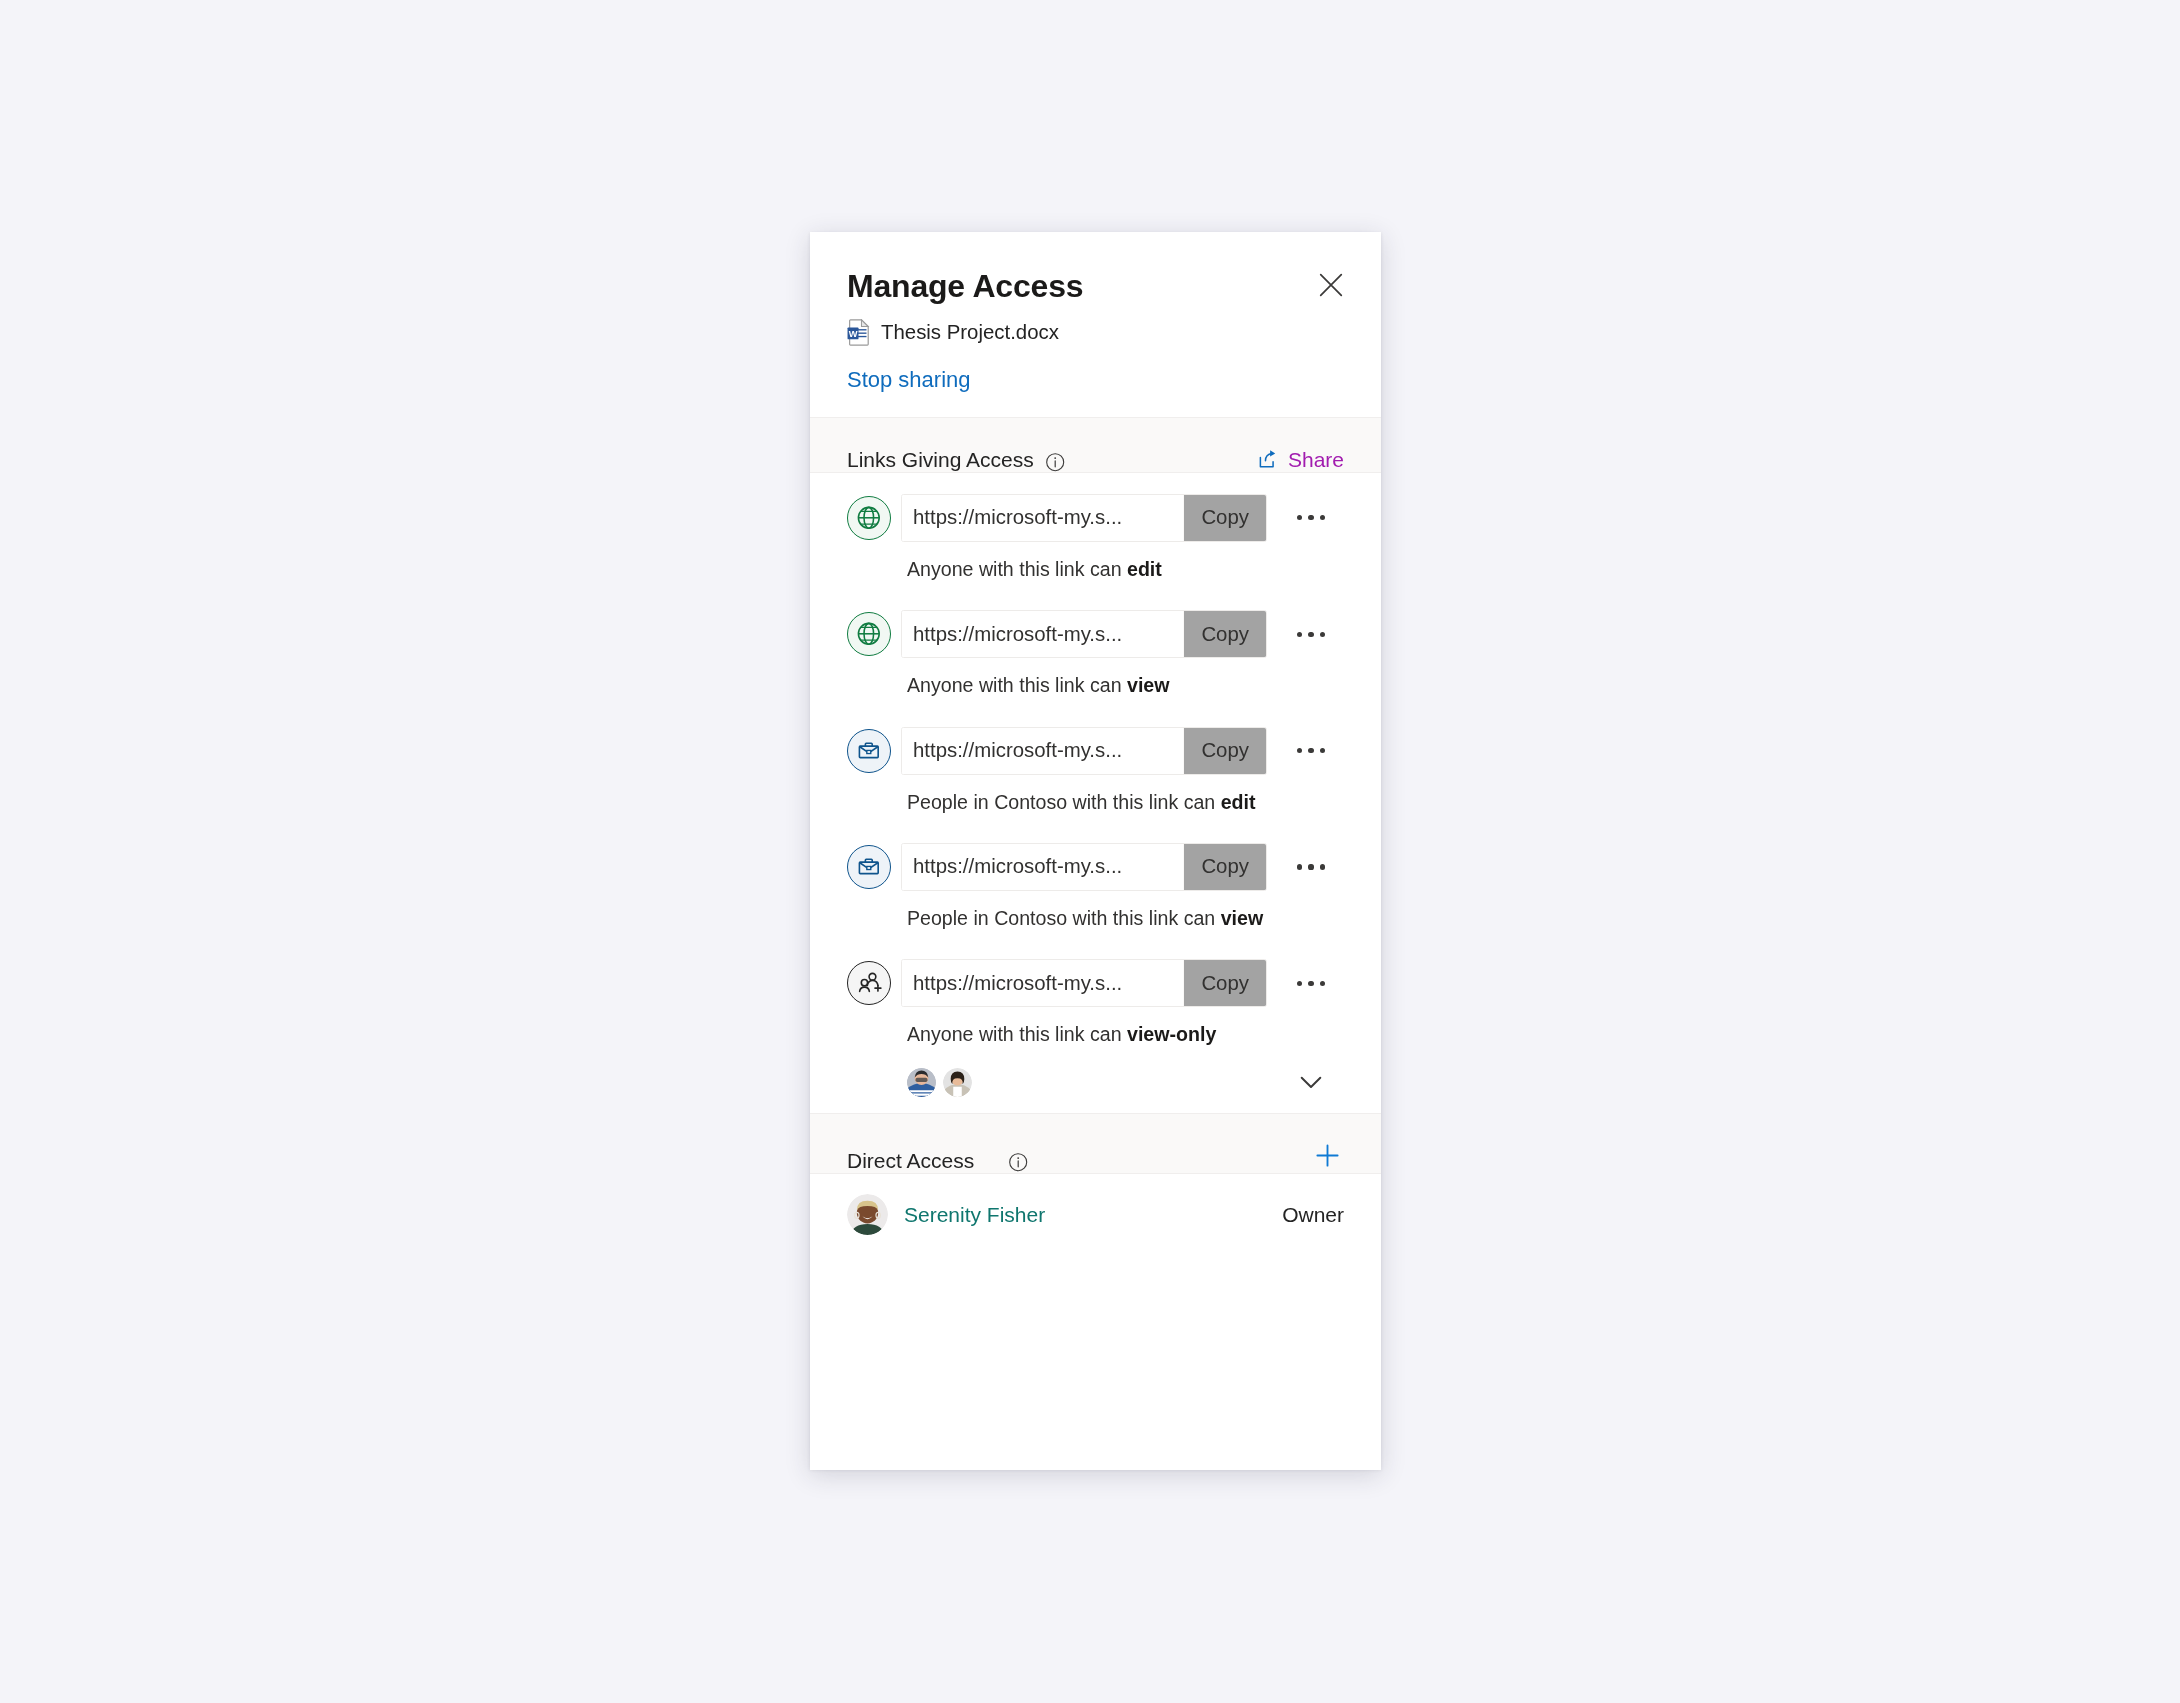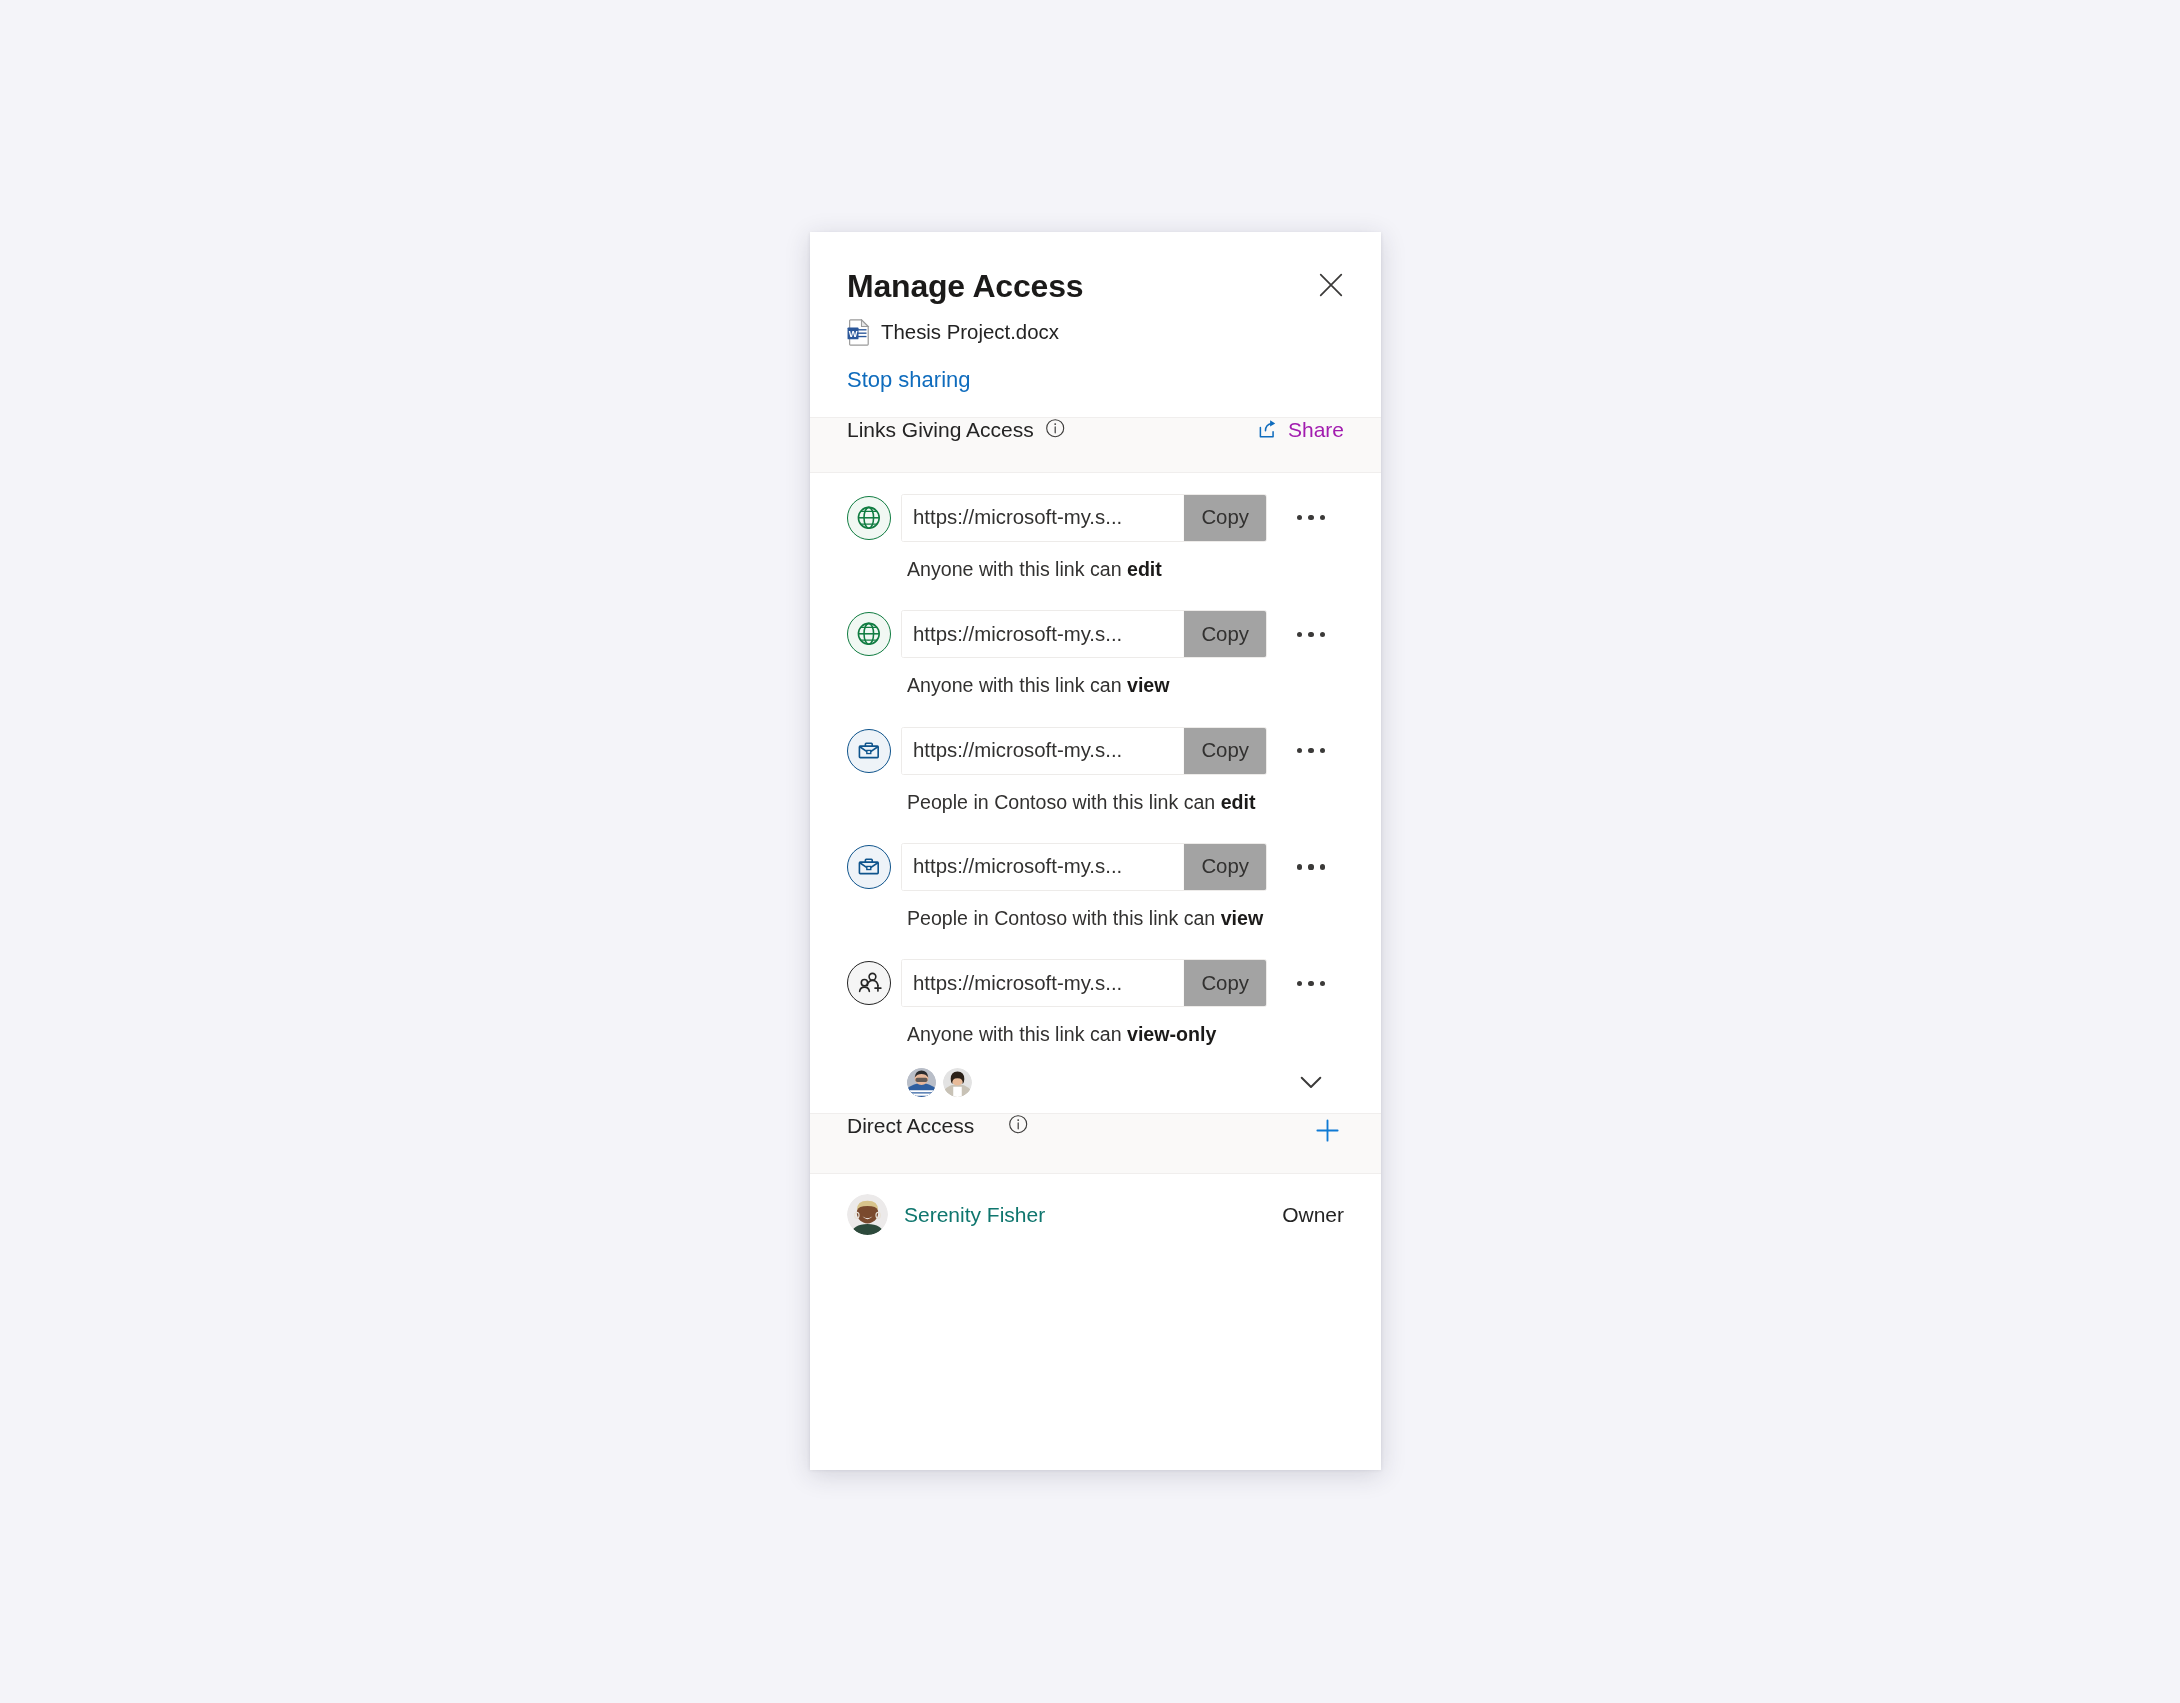--- a/index.html
+++ b/index.html
@@ -80,21 +80,21 @@
     cursor: pointer;
     line-height: 1.1;
   }
 
   
   .section-head {
     background: #faf9f8;
     border-top: 0.9px solid #f0eeed;
     border-bottom: 0.9px solid #f0eeed;
     display: flex;
-    align-items: flex-start;
+    align-items: flex-end;
     padding: 0 37px;
     height: 56px;
   }
   .section-head.direct { height: 61px; }
   .section-title {
     font-size: 21px;
     color: #242424;
   }
   .info-icon {
     margin-left: 11px;

